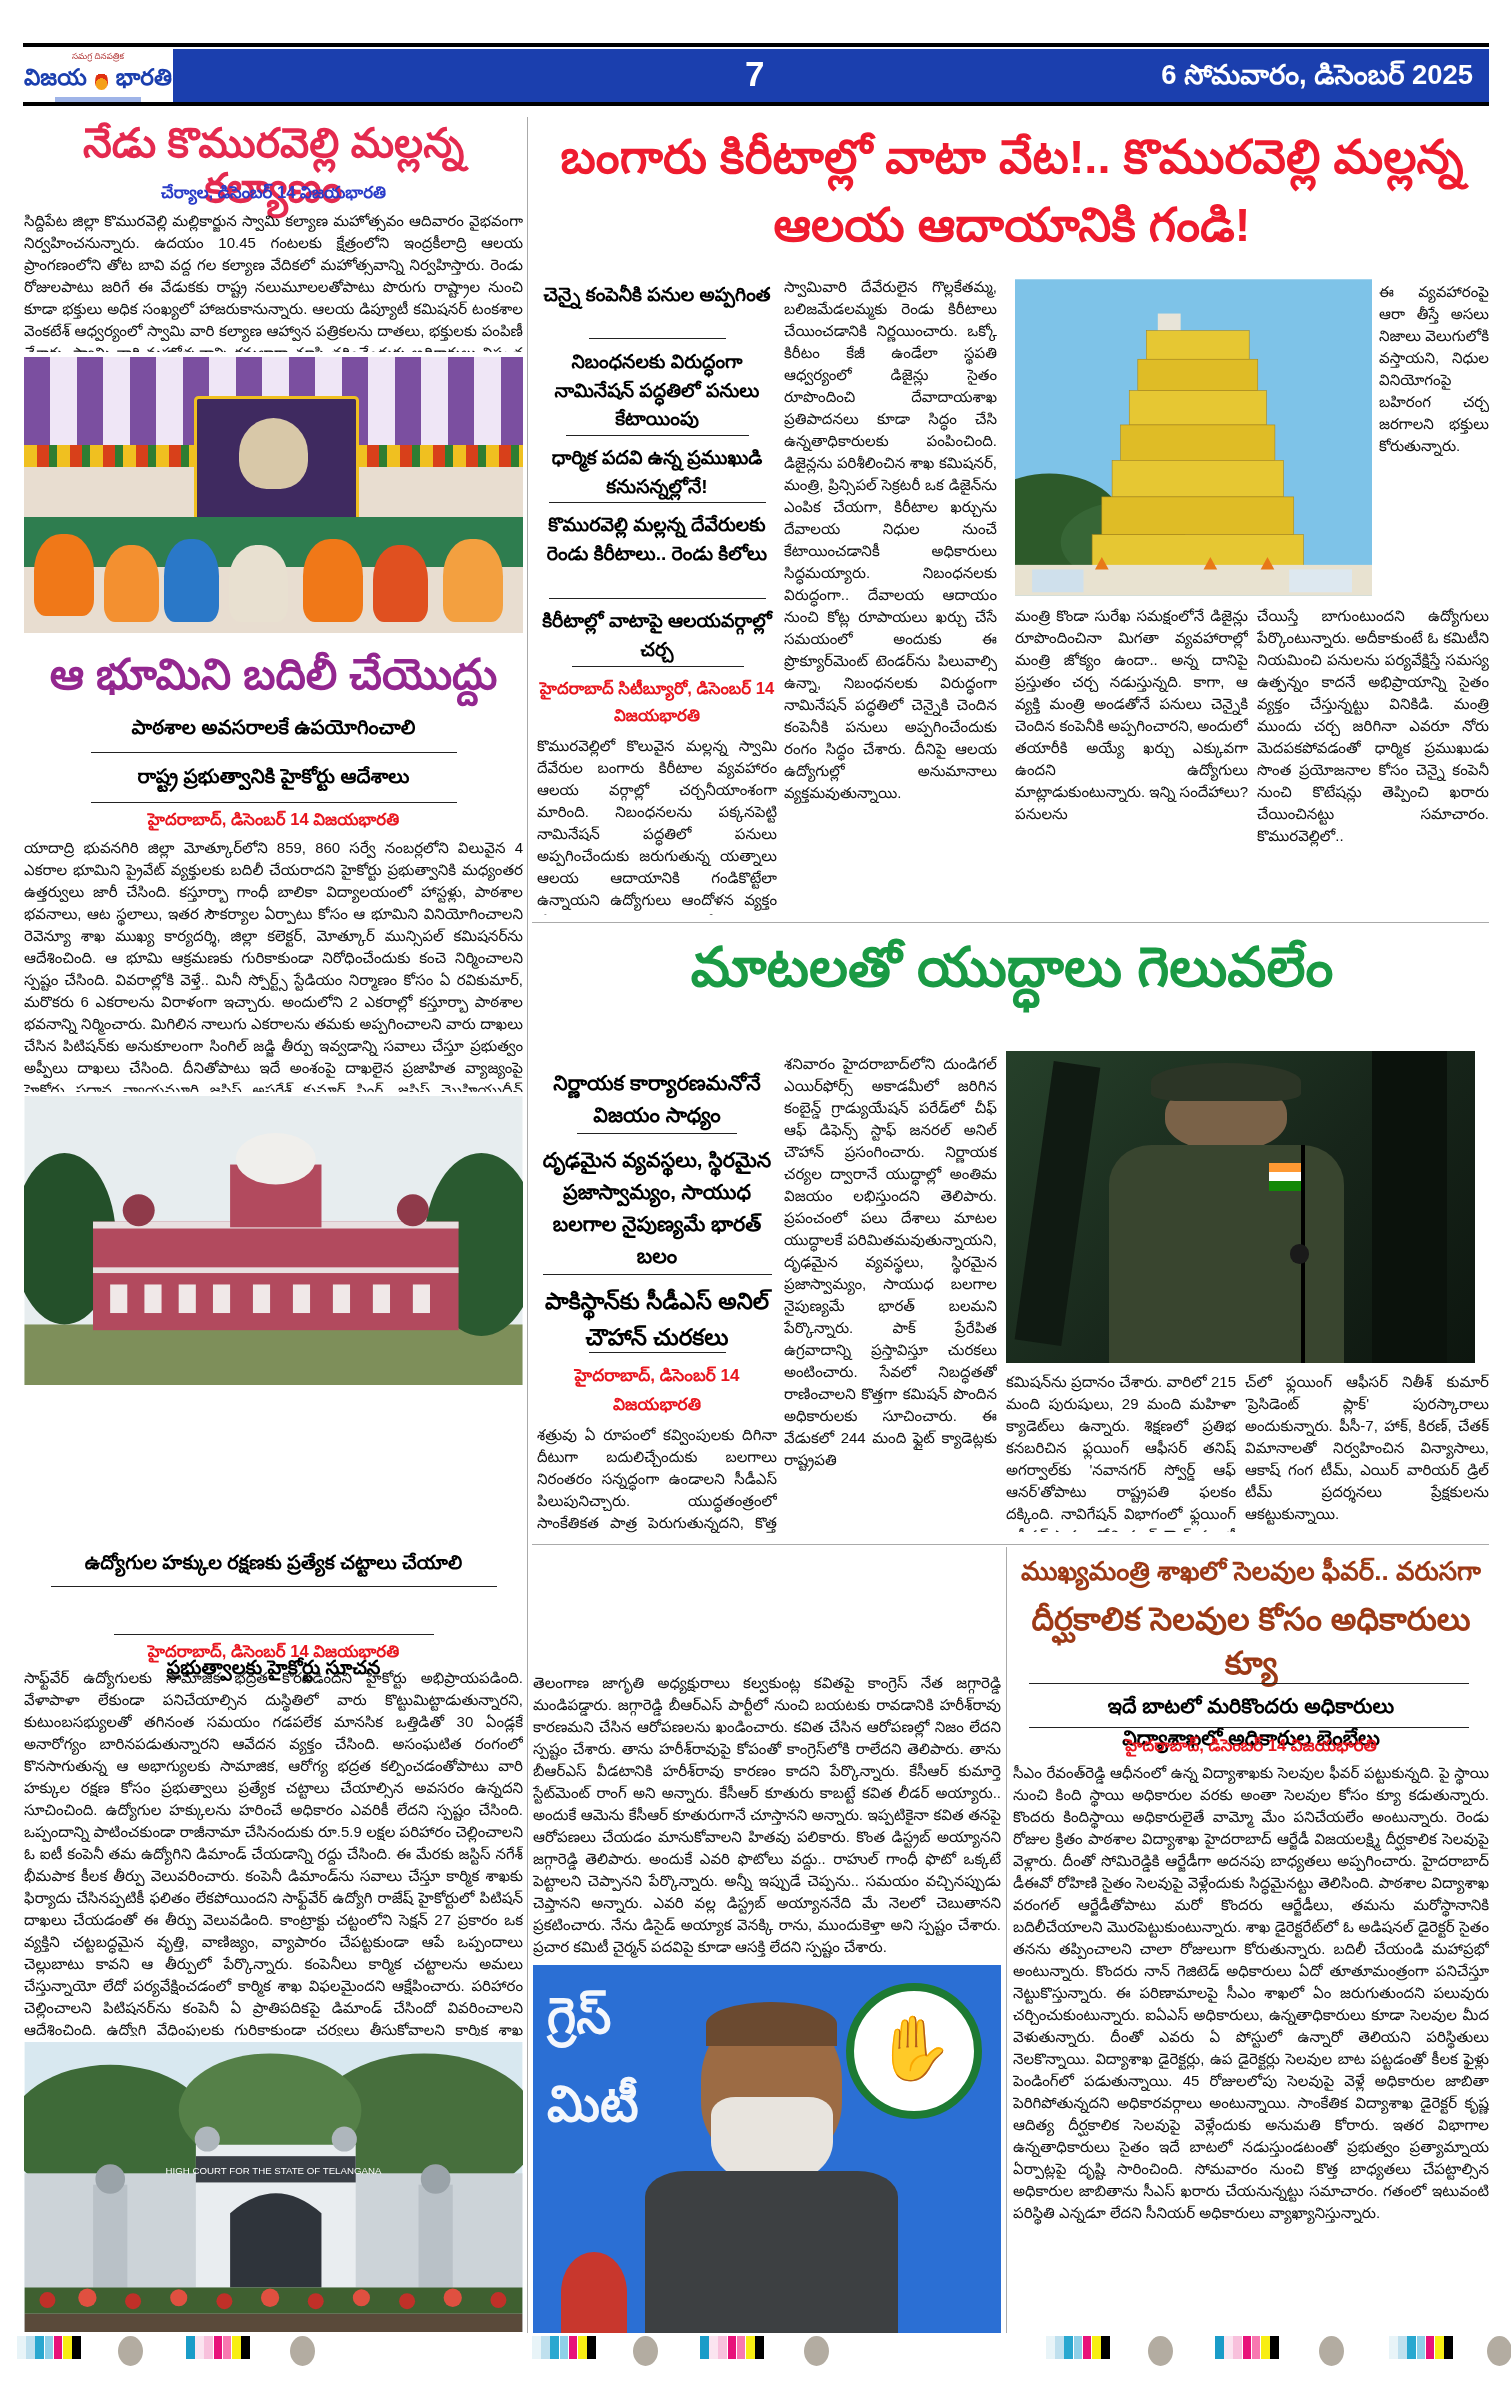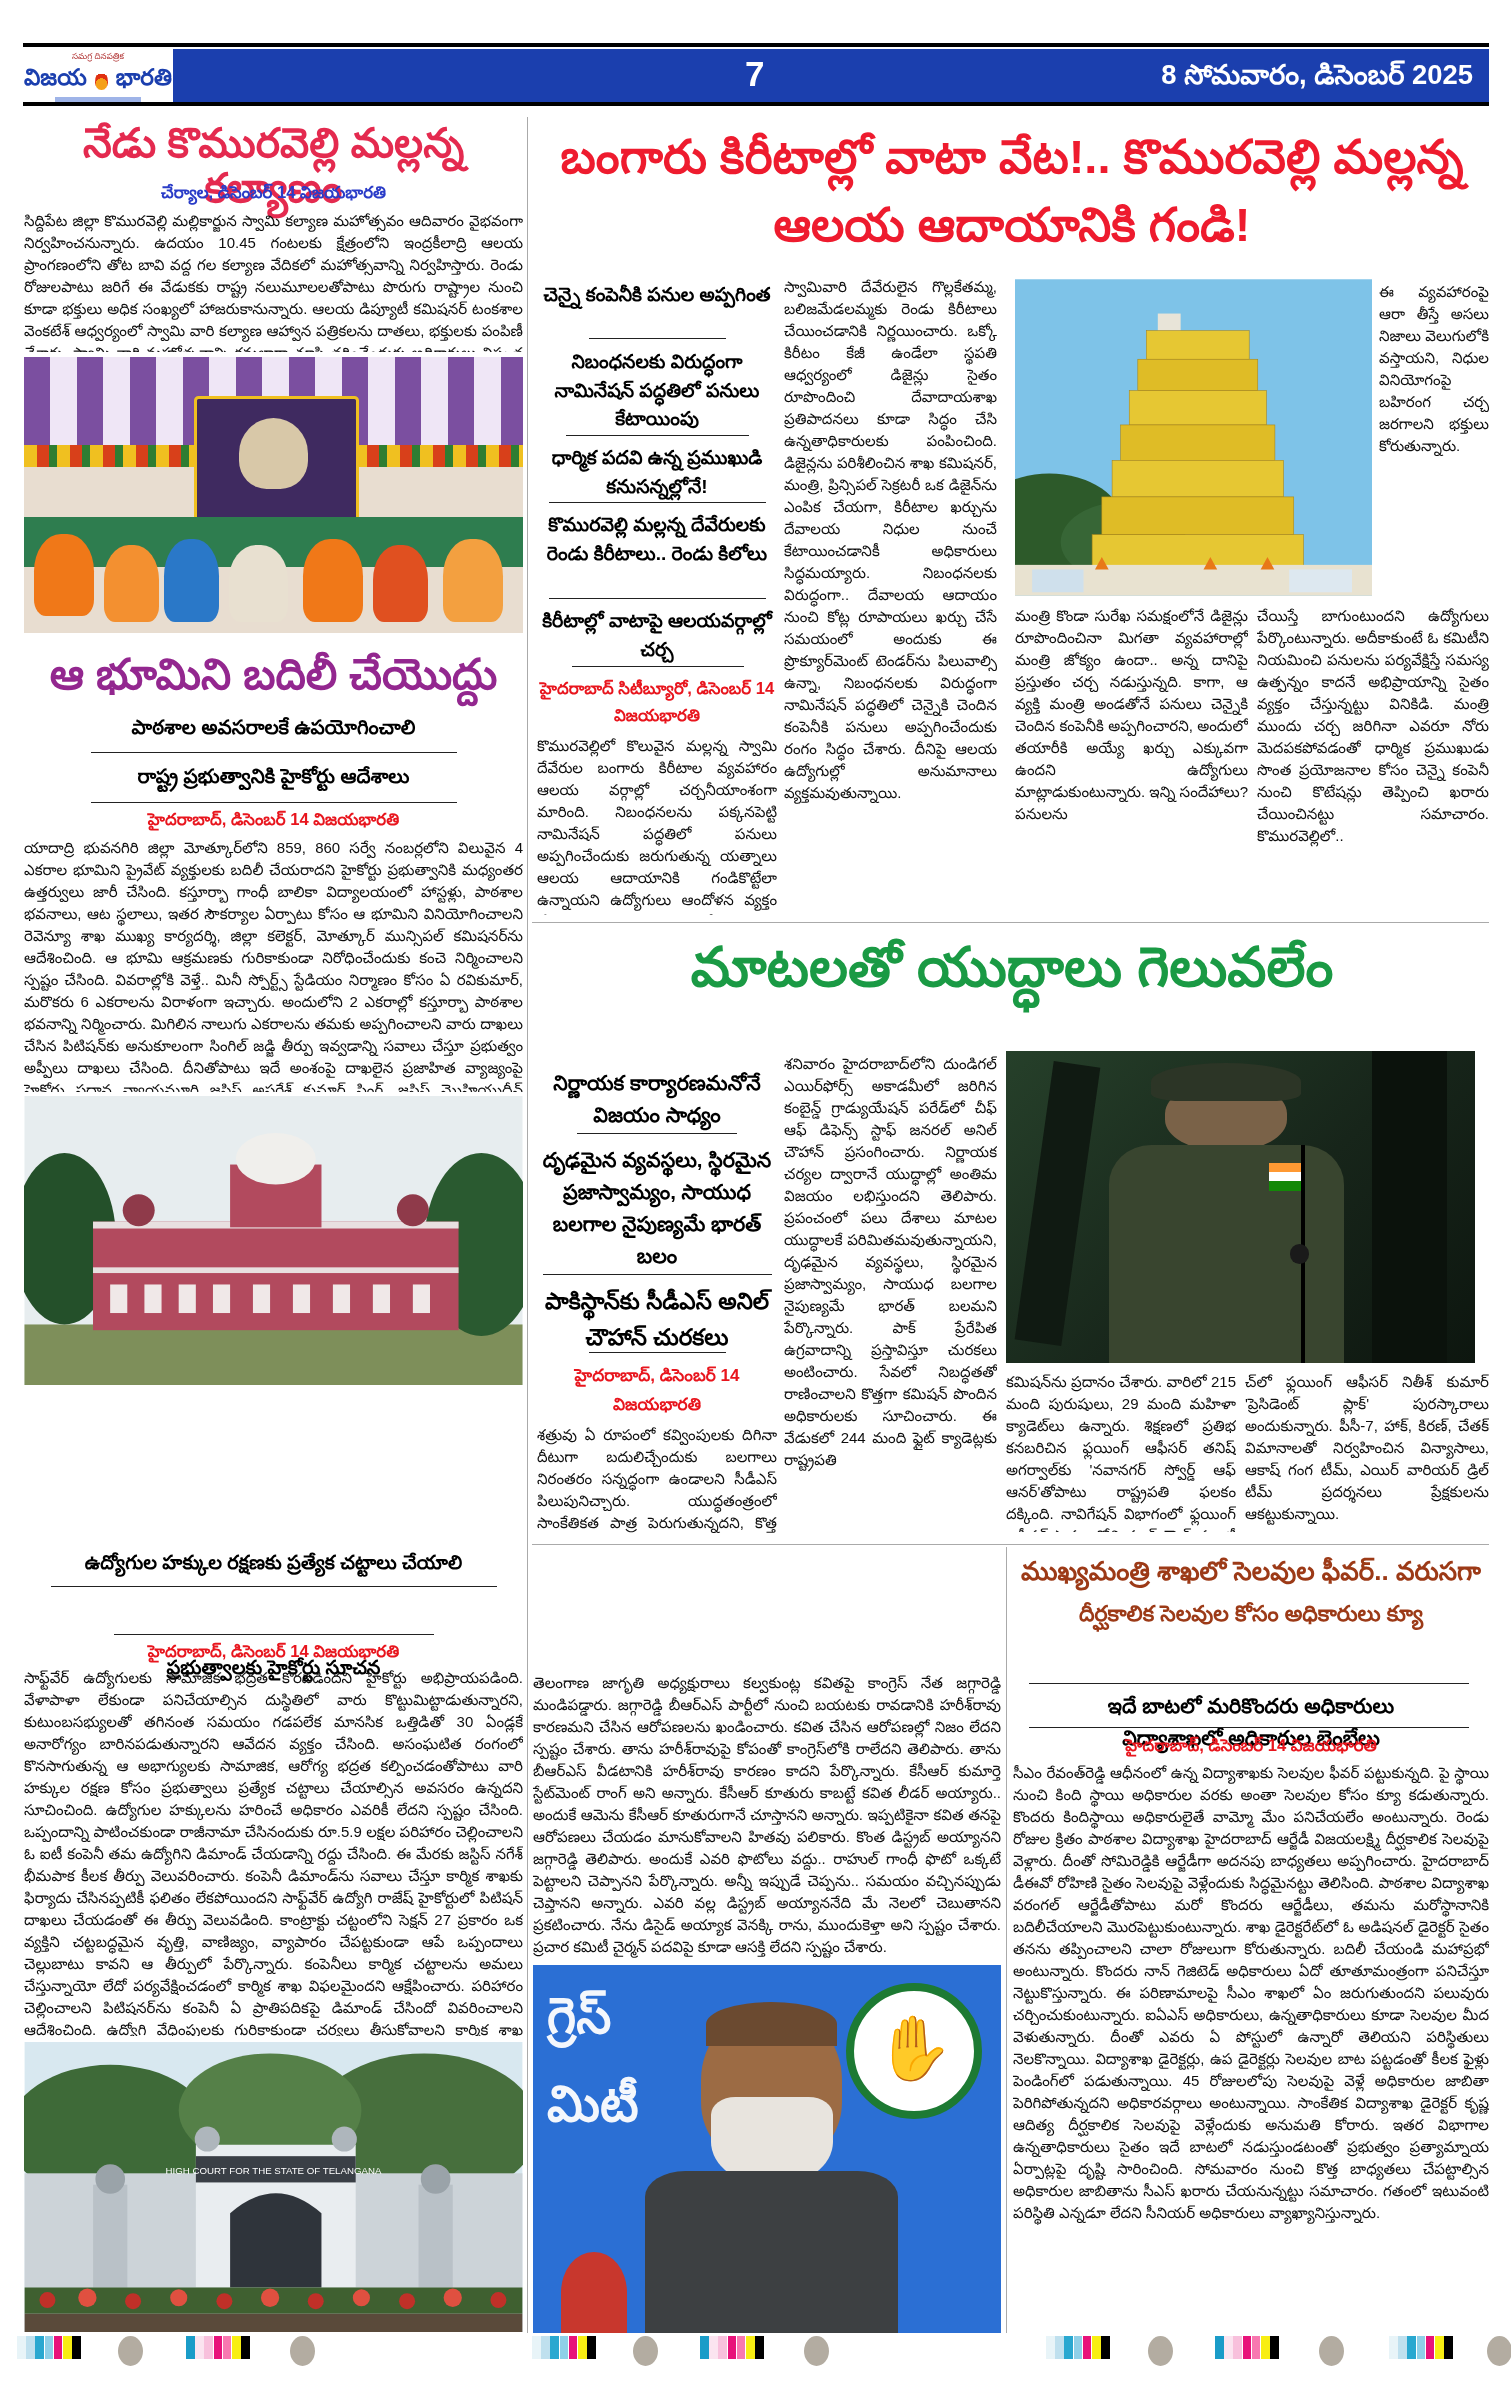--- a/index.html
+++ b/index.html
@@ -27,21 +27,21 @@
     <div style="font-size:8.6px;color:#b03030;margin-top:2.3px;">సమగ్ర దినపత్రిక</div>
     <div style="display:flex;align-items:center;justify-content:center;gap:8px;margin-top:1.1px;">
       <span style="font-size:23px;font-weight:bold;color:#1b3fae;">విజయ</span>
       <span style="width:15px;height:19.4px;background:radial-gradient(circle at 50% 70%, #f5a018 0 40%, #e03010 41% 70%, transparent 71%);border-radius:50% 50% 50% 50%/60% 60% 40% 40%;display:inline-block;"></span>
       <span style="font-size:23px;font-weight:bold;color:#1b3fae;">భారతి</span>
     </div>
     <div style="height:4.6px;width:86px;margin:1.1px auto 0;background:#9fb4e8;"></div>
   </div>
   <div class="abs" style="left:173px;top:49px;width:1316px;height:53px;background:#1b3fae;">
     <span style="position:absolute;left:572px;top:4.6px;color:#fff;font-size:35px;font-weight:bold;">7</span>
-    <span style="position:absolute;right:16px;top:10.3px;color:#fff;font-size:27.4px;font-weight:bold;">8 సోమవారం, డిసెంబర్ 2025</span>
+    <span style="position:absolute;right:16px;top:10.3px;color:#fff;font-size:27.4px;font-weight:bold;">6 సోమవారం, డిసెంబర్ 2025</span>
   </div>
   <div class="abs" style="left:23px;top:102px;width:1466px;height:4px;background:#000;"></div>
 
   <div class="abs vline" style="left:527px;top:117px;height:2216px;"></div>
   <div class="abs hline" style="left:532px;top:922px;width:957px;"></div>
   <div class="abs hline" style="left:532px;top:1544px;width:957px;"></div>
   <div class="abs vline" style="left:1006px;top:1547px;height:786px;"></div>
 
   <div class="abs hl" style="left:24px;top:121px;width:499px;font-size:41px;line-height:1.1;color:#e42a4f;">నేడు కొమురవెల్లి మల్లన్న కల్యాణం</div>
   <div class="abs hl" style="left:24px;top:183px;width:499px;font-size:16.6px;color:#2a3cc8;">చేర్యాల, డిసెంబర్ 14 విజయభారతి</div>
@@ -213,21 +213,21 @@
     <div style="position:absolute;left:3%;top:30%;color:#fff;font-size:50px;font-weight:bold;opacity:.95;">మిటీ</div>
     <div style="position:absolute;right:4%;top:5%;width:120px;height:120px;background:#fff;border:8px solid #1d7a33;border-radius:50%;text-align:center;line-height:114px;font-size:63px;color:#e87818;">✋</div>
     <div style="position:absolute;left:36%;top:12%;width:30%;height:42%;background:#9c6b44;border-radius:46% 46% 40% 40%;"></div>
     <div style="position:absolute;left:37%;top:10%;width:28%;height:12%;background:#6b4a30;border-radius:50% 50% 0 0;"></div>
     <div style="position:absolute;left:38%;top:36%;width:26%;height:24%;background:#e8e4de;border-radius:20% 20% 50% 50%;"></div>
     <div style="position:absolute;left:24%;top:56%;width:54%;height:44%;background:#3d4042;border-radius:16% 16% 0 0;"></div>
     <div style="position:absolute;left:6%;top:78%;width:14%;height:22%;background:#c8372d;border-radius:50% 50% 0 0;"></div>
   </div>
 
   <div class="abs hl" style="left:1013px;top:1556px;width:476px;font-size:26px;color:#9c3a17;">ముఖ్యమంత్రి శాఖలో సెలవుల ఫీవర్.. వరుసగా</div>
-  <div class="abs hl" style="left:1013px;top:1601px;width:476px;font-size:22px;color:#9c3a17;">దీర్ఘకాలిక సెలవుల కోసం అధికారులు క్యూ</div>
+  <div class="abs hl" style="left:1013px;top:1601px;width:476px;font-size:32px;color:#9c3a17;">దీర్ఘకాలిక సెలవుల కోసం అధికారులు క్యూ</div>
   <div class="abs sh" style="left:1013px;top:1726px;width:476px;font-size:20.6px;">విద్యాశాఖలో అధికారుల బెంబేలు</div>
   <div class="abs srule" style="left:1029px;top:1683px;width:440px;border-bottom-width:1.1px;"></div>
   <div class="abs sh" style="left:1013px;top:1694px;width:476px;font-size:20.6px;">ఇదే బాటలో మరికొందరు అధికారులు</div>
   <div class="abs srule" style="left:1029px;top:1727px;width:440px;border-bottom-width:1.1px;"></div>
   <div class="abs by" style="left:1013px;top:1736px;width:476px;font-size:16.6px;">హైదరాబాద్, డిసెంబర్ 14 విజయభారతి</div>
   <div class="abs bd" style="left:1013px;top:1762px;width:476px;height:569px;">సీఎం రేవంత్‌రెడ్డి ఆధీనంలో ఉన్న విద్యాశాఖకు సెలవుల ఫీవర్ పట్టుకున్నది. పై స్థాయి నుంచి కింది స్థాయి అధికారుల వరకు అంతా సెలవుల కోసం క్యూ కడుతున్నారు. కొందరు కిందిస్థాయి అధికారులైతే వామ్మో మేం పనిచేయలేం అంటున్నారు. రెండు రోజుల క్రితం పాఠశాల విద్యాశాఖ హైదరాబాద్ ఆర్జేడీ విజయలక్ష్మి దీర్ఘకాలిక సెలవుపై వెళ్లారు. దీంతో సోమిరెడ్డికి ఆర్జేడీగా అదనపు బాధ్యతలు అప్పగించారు. హైదరాబాద్ డీఈవో రోహిణి సైతం సెలవుపై వెళ్లేందుకు సిద్ధమైనట్టు తెలిసింది. పాఠశాల విద్యాశాఖ వరంగల్ ఆర్జేడీతోపాటు మరో కొందరు ఆర్జేడీలు, తమను మరోస్థానానికి బదిలీచేయాలని మొరపెట్టుకుంటున్నారు. శాఖ డైరెక్టరేట్‌లో ఓ అడిషనల్ డైరెక్టర్ సైతం తనను తప్పించాలని చాలా రోజులుగా కోరుతున్నారు. బదిలీ చేయండి మహాప్రభో అంటున్నారు. కొందరు నాన్ గెజిటెడ్ అధికారులు ఏదో తూతూమంత్రంగా పనిచేస్తూ నెట్టుకొస్తున్నారు. ఈ పరిణామాలపై సీఎం శాఖలో ఏం జరుగుతుందని పలువురు చర్చించుకుంటున్నారు. ఐఏఎస్ అధికారులు, ఉన్నతాధికారులు కూడా సెలవుల మీద వెళుతున్నారు. దీంతో ఎవరు ఏ పోస్టులో ఉన్నారో తెలియని పరిస్థితులు నెలకొన్నాయి. విద్యాశాఖ డైరెక్టర్లు, ఉప డైరెక్టర్లు సెలవుల బాట పట్టడంతో కీలక ఫైళ్లు పెండింగ్‌లో పడుతున్నాయి. 45 రోజులలోపు సెలవుపై వెళ్లే అధికారుల జాబితా పెరిగిపోతున్నదని అధికారవర్గాలు అంటున్నాయి. సాంకేతిక విద్యాశాఖ డైరెక్టర్ కృష్ణ ఆదిత్య దీర్ఘకాలిక సెలవుపై వెళ్లేందుకు అనుమతి కోరారు. ఇతర విభాగాల ఉన్నతాధికారులు సైతం ఇదే బాటలో నడుస్తుండటంతో ప్రభుత్వం ప్రత్యామ్నాయ ఏర్పాట్లపై దృష్టి సారించింది. సోమవారం నుంచి కొత్త బాధ్యతలు చేపట్టాల్సిన అధికారుల జాబితాను సీఎస్ ఖరారు చేయనున్నట్టు సమాచారం. గతంలో ఇటువంటి పరిస్థితి ఎన్నడూ లేదని సీనియర్ అధికారులు వ్యాఖ్యానిస్తున్నారు.</div>
 
   <div class="abs" style="left:0px;top:2336px;width:1512px;height:34px;">
     <div class="abs" style="left:17px;top:0;">
       <span class="sw" style="background:#e8f4f8;"></span><span class="sw" style="background:#bfe0ee;"></span><span class="sw" style="background:#29a8d0;"></span><span class="sw" style="background:#8fd0e8;"></span><span class="sw" style="background:#e8127a;"></span><span class="sw" style="background:#f8ee12;"></span><span class="sw" style="background:#000;"></span>

